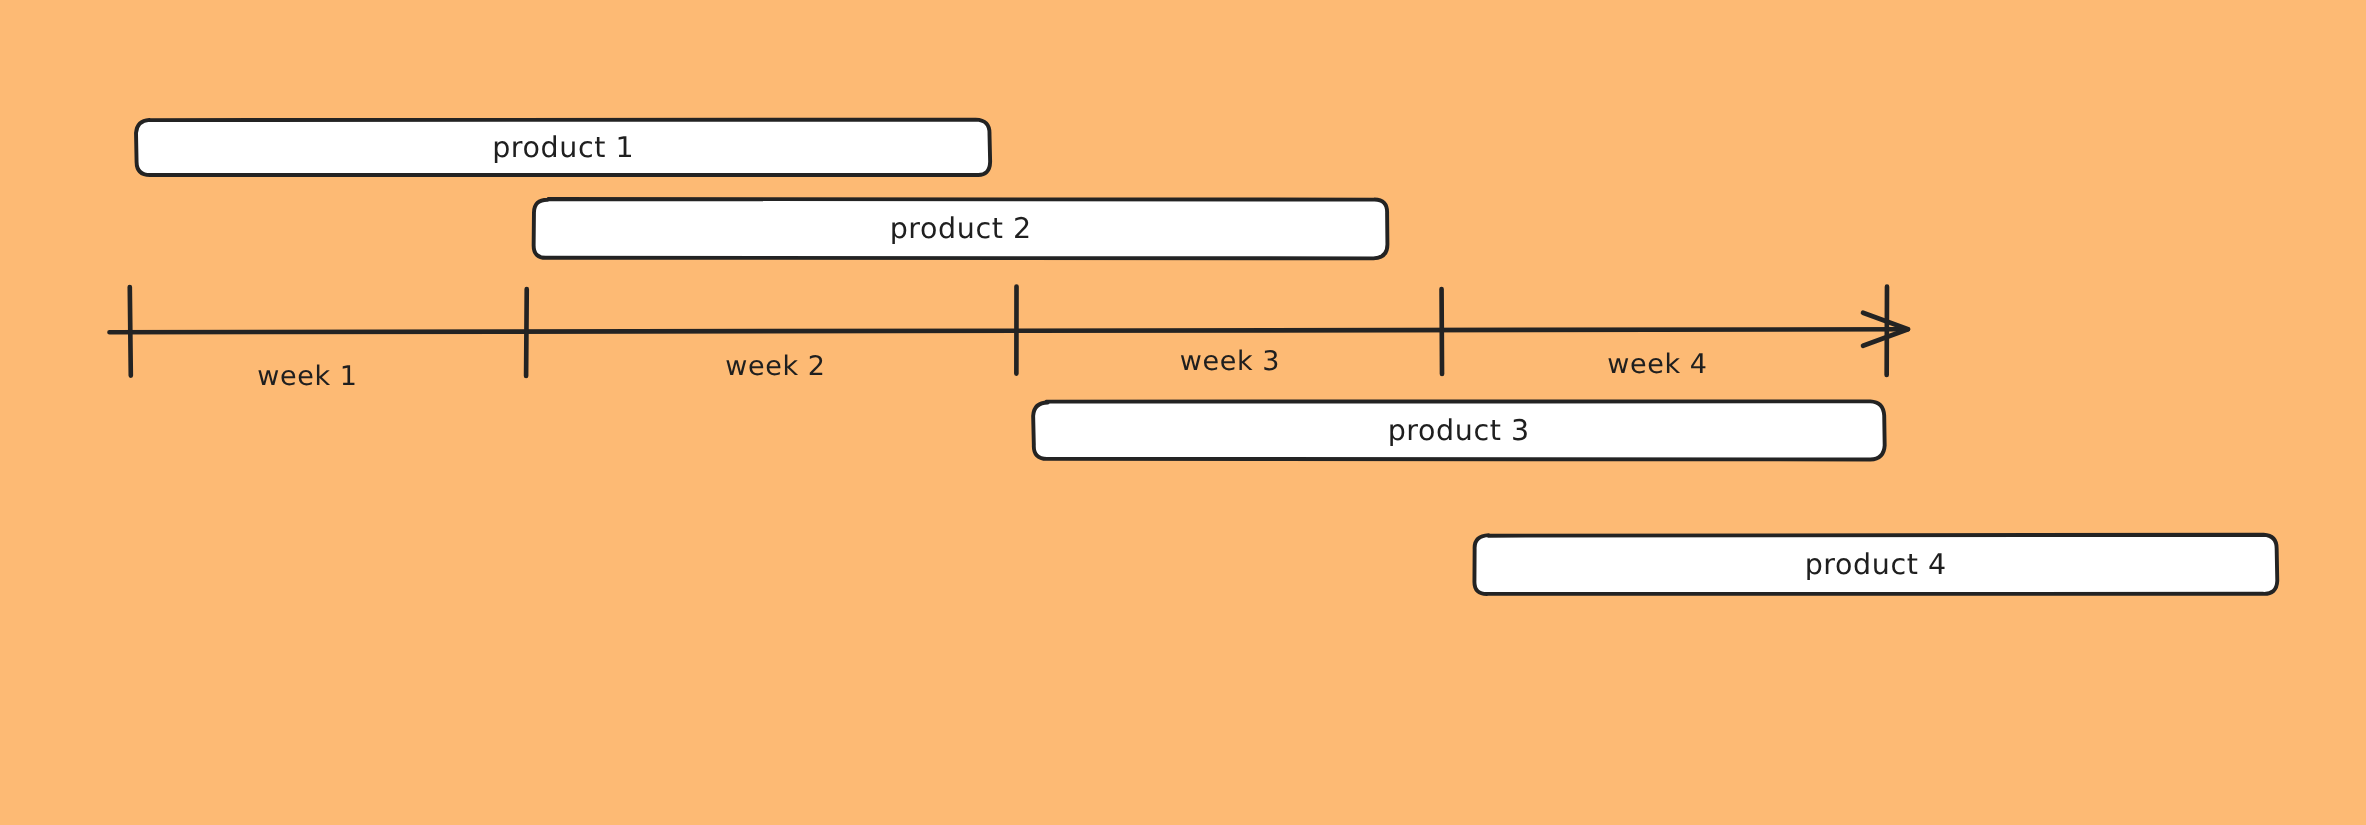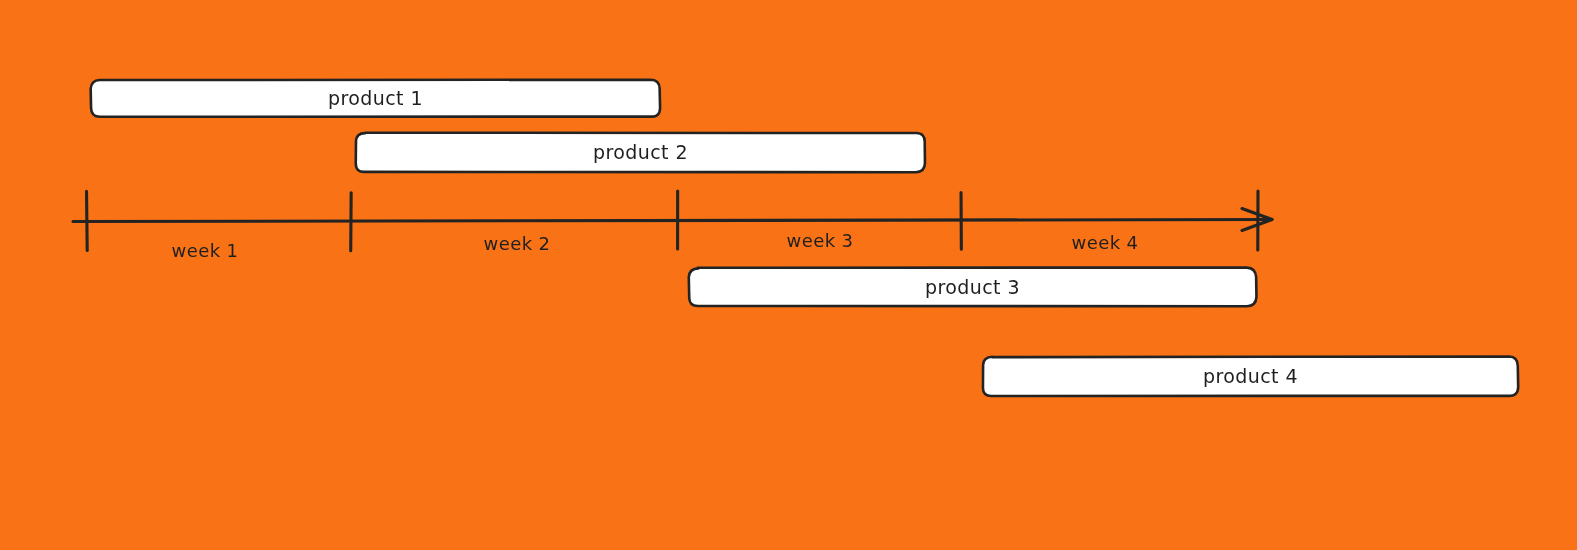--- a/index.html
+++ b/index.html
@@ -10,21 +10,21 @@
   body {
     width: 1577px;
     height: 550px;
     overflow: hidden;
     font-family: "DejaVu Sans", sans-serif;
   }
   #canvas {
     position: relative;
     width: 1577px;
     height: 550px;
-    background: #f97316;
+    background: #fdba74;
   }
   #diagram-svg {
     position: absolute;
     top: 0;
     left: 0;
     width: 1577px;
     height: 550px;
   }
   .bar-label, .axis-label {
     font-family: "DejaVu Sans", sans-serif;

